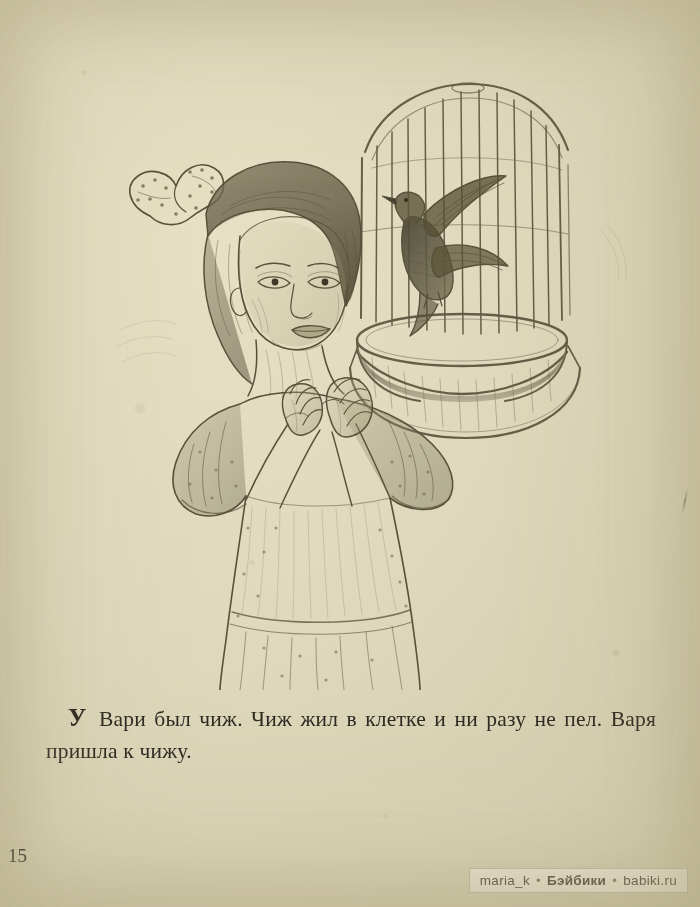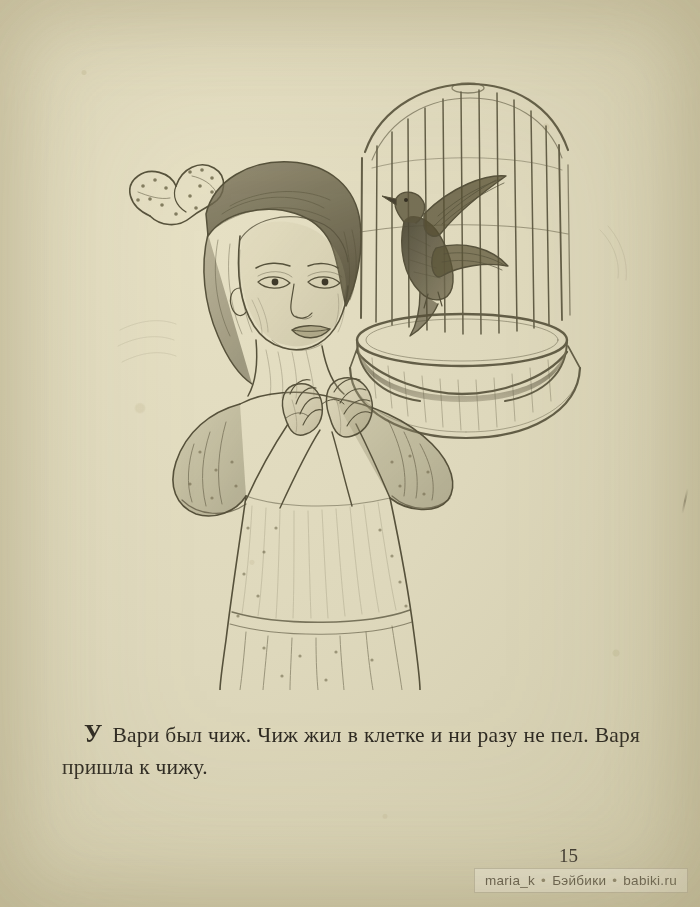--- a/index.html
+++ b/index.html
@@ -59,21 +59,21 @@
     position: absolute;
     left: 46px;
     top: 700px;
     width: 610px;
     font-family: "Liberation Serif", serif;
     font-size: 21.5px;
     line-height: 1.42;
     color: #2e2a22;
   }
   .para {
-    margin: 16px;
+    margin: 0;
     white-space: pre-wrap;
     letter-spacing: 0.2px;
   }
   .p1 {
     text-align: justify;
     text-indent: 0;
   }
   .dropcap {
     font-size: 25px;
     font-weight: 700;
@@ -90,44 +90,45 @@
     display: block;
     padding-left: 0;
     text-indent: -22px;
     margin-left: 0;
   }
   #pagenum {
     position: absolute;
     left: 0;
     top: 845px;
     width: 578px;
-    text-align: right;
+    text-align: left;
     font-family: "Liberation Serif", serif;
     font-size: 19px;
     color: #35302a;
+    padding-left: 8px;
   }
   
   #watermark {
     position: absolute;
     right: 12px;
     bottom: 14px;
     display: flex;
     background: rgba(236,232,214,0.78);
     border: 1px solid rgba(120,112,85,0.35);
     padding: 4px 10px;
     font-family: "Liberation Sans", sans-serif;
     font-size: 13.5px;
     color: #5a5344;
     letter-spacing: 0.3px;
   }
   #watermark .wsep {
     margin: 0 6px;
     color: #8a8269;
   }
-  .wm-em { font-weight: 400; }
+  .wm-em { font-weight: 700; }
   
   #straymark {
     position: absolute;
     right: 14px;
     top: 488px;
     width: 2px;
     height: 26px;
     background: linear-gradient(to bottom, rgba(90,84,66,0.0), rgba(90,84,66,0.55), rgba(90,84,66,0.0));
     transform: rotate(12deg);
   }

